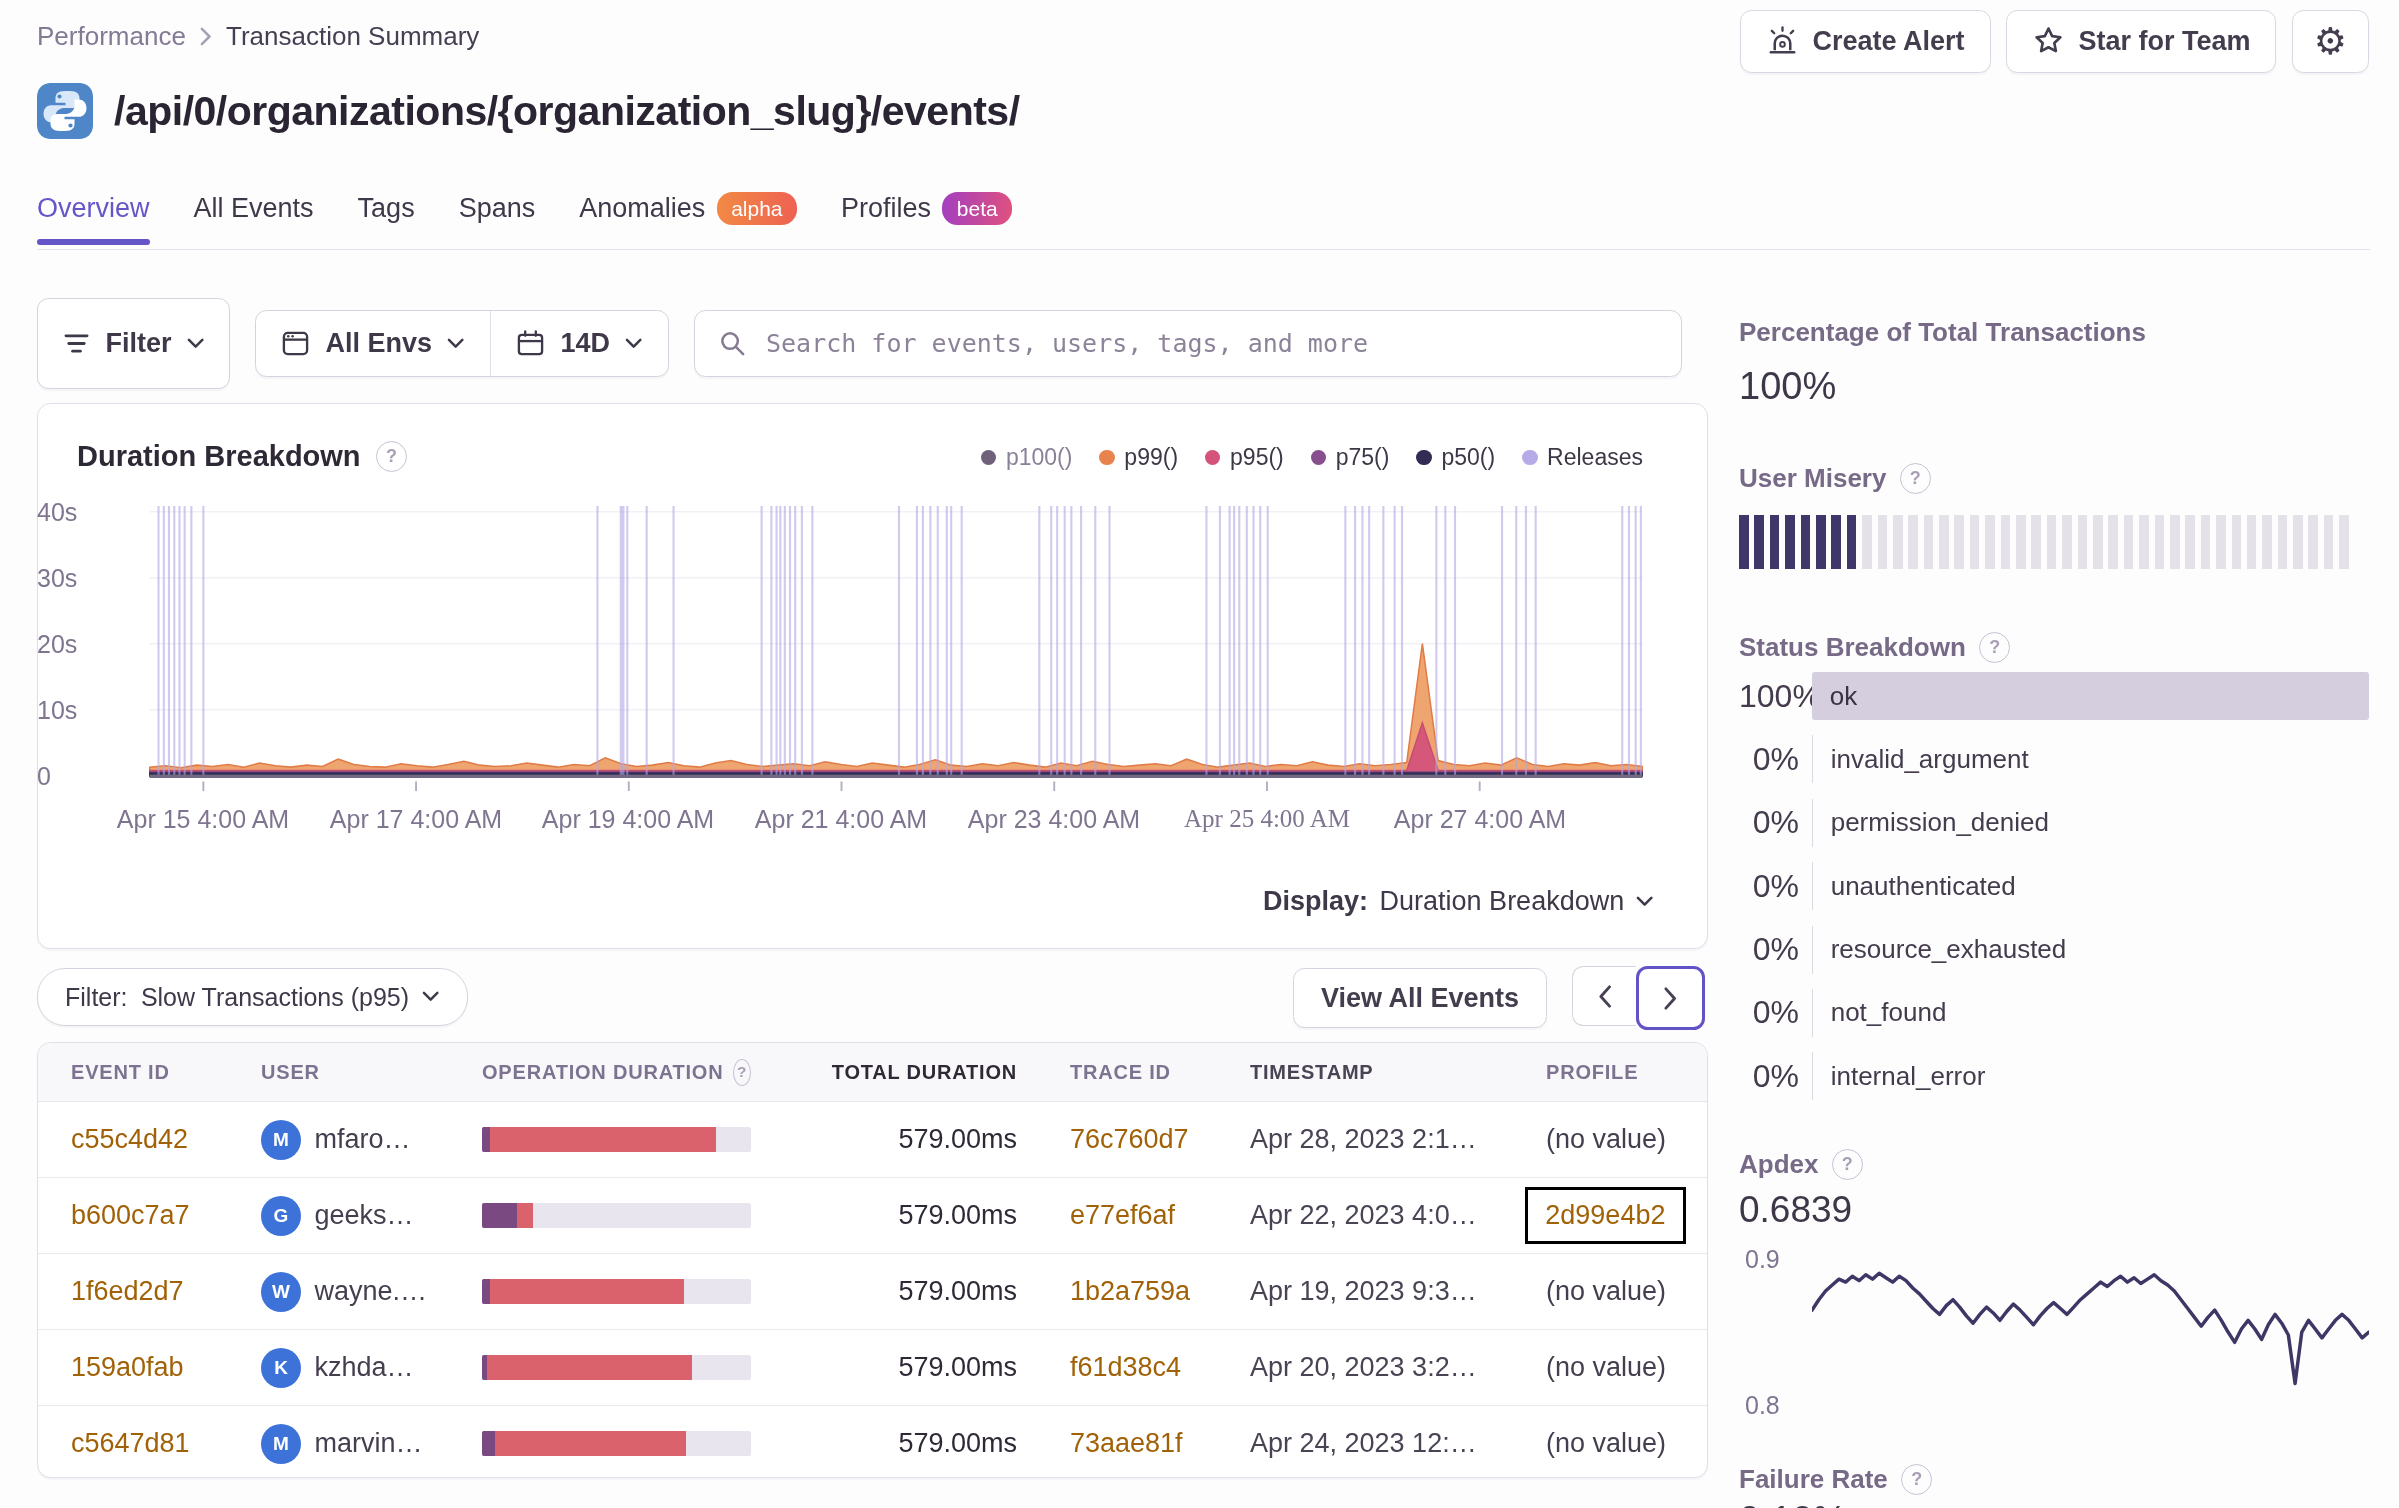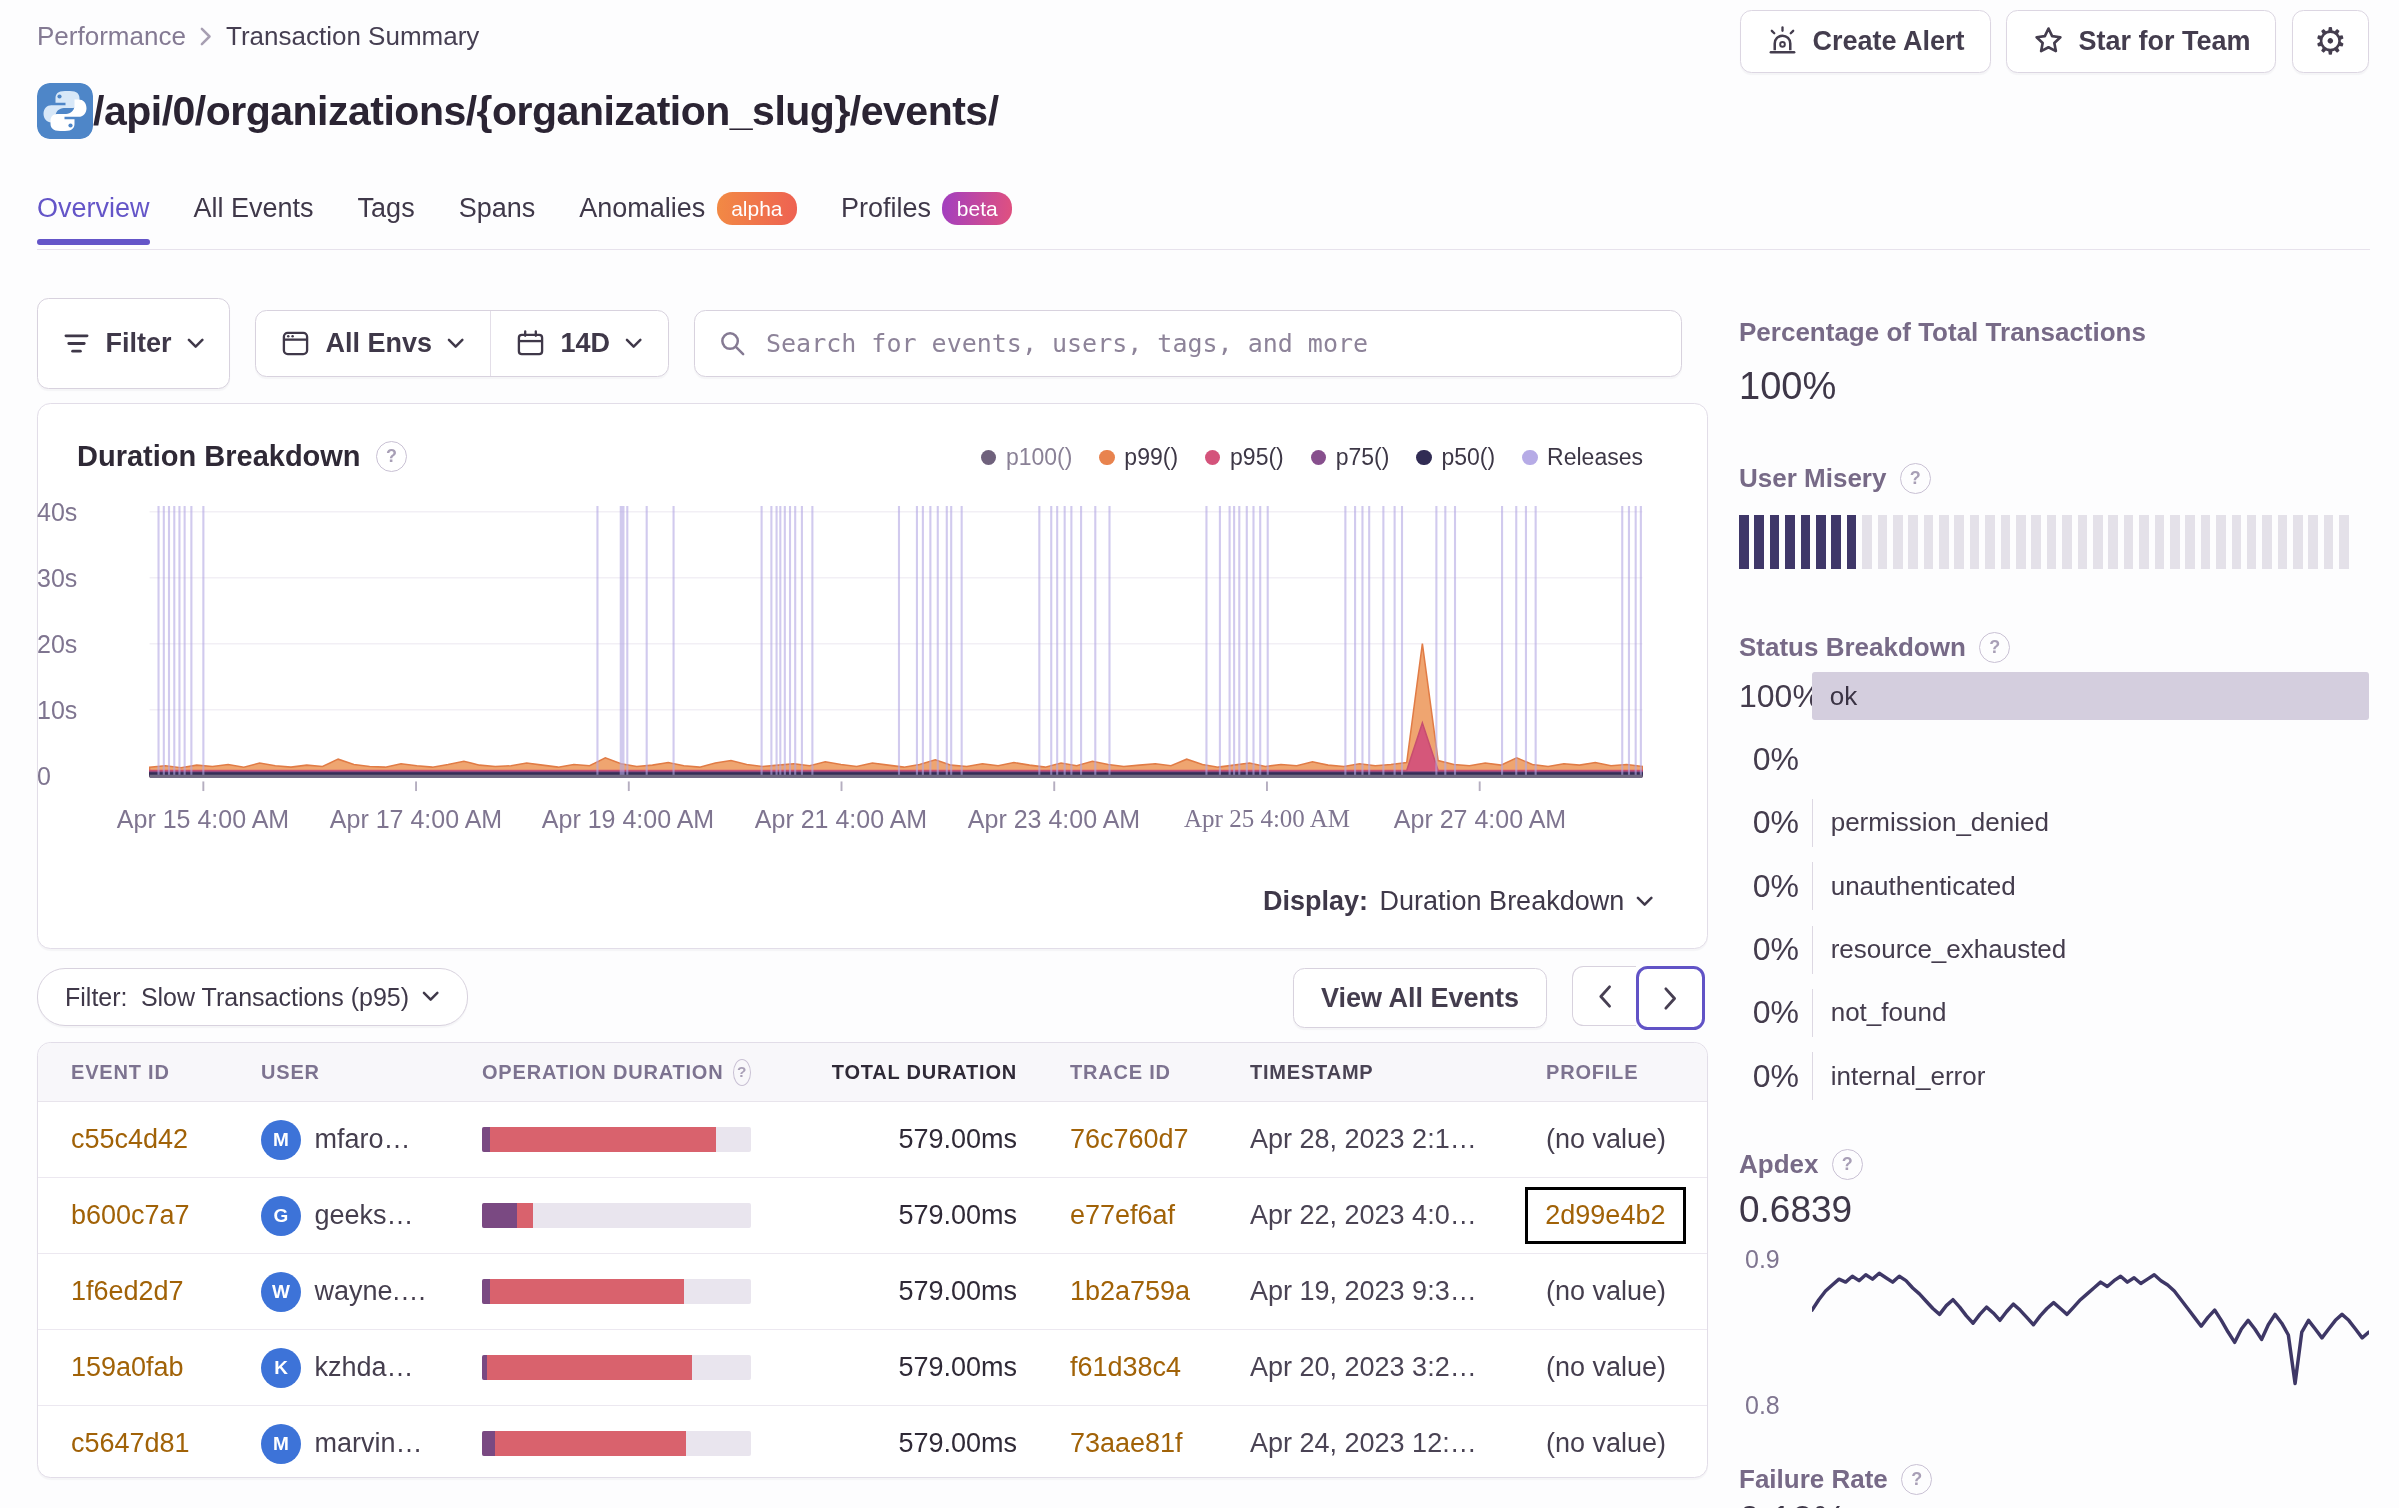--- a/index.html
+++ b/index.html
@@ -11,21 +11,21 @@
   .breadcrumb{left:37px;top:21px;display:flex;align-items:center;gap:13.4px;font-size:26px;}
   .crumb-parent{color:#847a93;}
   .crumb-current{color:#463f52;}
   .crumb-sep{color:#a79fb2;display:flex;align-items:center;}
   .top-actions{right:31px;top:9.6px;display:flex;gap:15.4px;}
   .btn{display:flex;align-items:center;gap:13.4px;background:#fff;border:1.4px solid #dcd6e2;border-radius:11.5px;height:61px;padding:0 25px;font-size:27px;font-weight:700;color:#443d4e;box-shadow:0 1.9px 1px rgba(50,40,70,.04);cursor:pointer;}
   .btn.icon-only{padding:0 21px;}
   .gear-glyph{font-family:"DejaVu Sans",sans-serif;font-size:37px;line-height:1;color:#443d4e;}
 
   
-  .title-row{left:37px;top:83px;display:flex;align-items:center;}
+  .title-row{left:37px;top:83px;display:flex;align-items:center;gap:21px;}
   .py-icon{width:56px;height:56px;border-radius:12.5px;}
   .page-title{font-size:41px;font-weight:700;color:#2b2433;letter-spacing:-0.5px;}
 
   
   .tab-bar{left:37px;top:192px;display:flex;gap:44px;align-items:center;}
   .tab{display:flex;align-items:center;gap:11.5px;font-size:27px;color:#3f3849;padding-bottom:21px;position:relative;cursor:pointer;}
   .tab.active{color:#6455c8;}
   .tab.active:after{content:"";position:absolute;left:0;right:0;bottom:0;height:5.8px;border-radius:2.9px;background:#6455c8;}
   .badge{font-size:21px;color:#fff;border-radius:15.4px;padding:3.8px 14.4px;line-height:1.2;}
   .badge.alpha{background:linear-gradient(95deg,#f28a44,#ee6152);}
@@ -588,20 +588,23 @@
   </div>
   <div class="abs status-list" id="status-list">
       <div class="status-row">
         <div class="status-pct">100%</div>
         <div class="status-body">
           <div class="status-ok-bar">ok</div>
         </div>
       </div>
       <div class="status-row">
         <div class="status-pct">0%</div>
+        <div class="status-body">
+          <div class="status-plain">invalid_argument</div>
+        </div>
       </div>
       <div class="status-row">
         <div class="status-pct">0%</div>
         <div class="status-body">
           <div class="status-plain">permission_denied</div>
         </div>
       </div>
       <div class="status-row">
         <div class="status-pct">0%</div>
         <div class="status-body">

